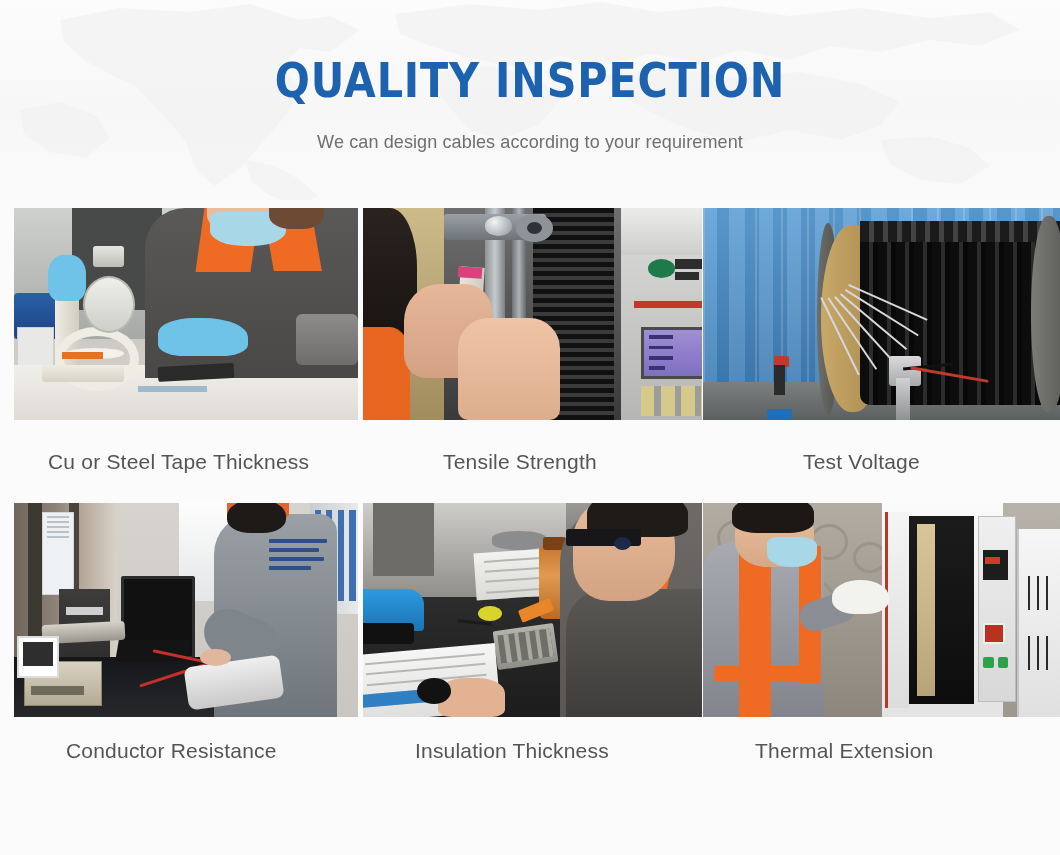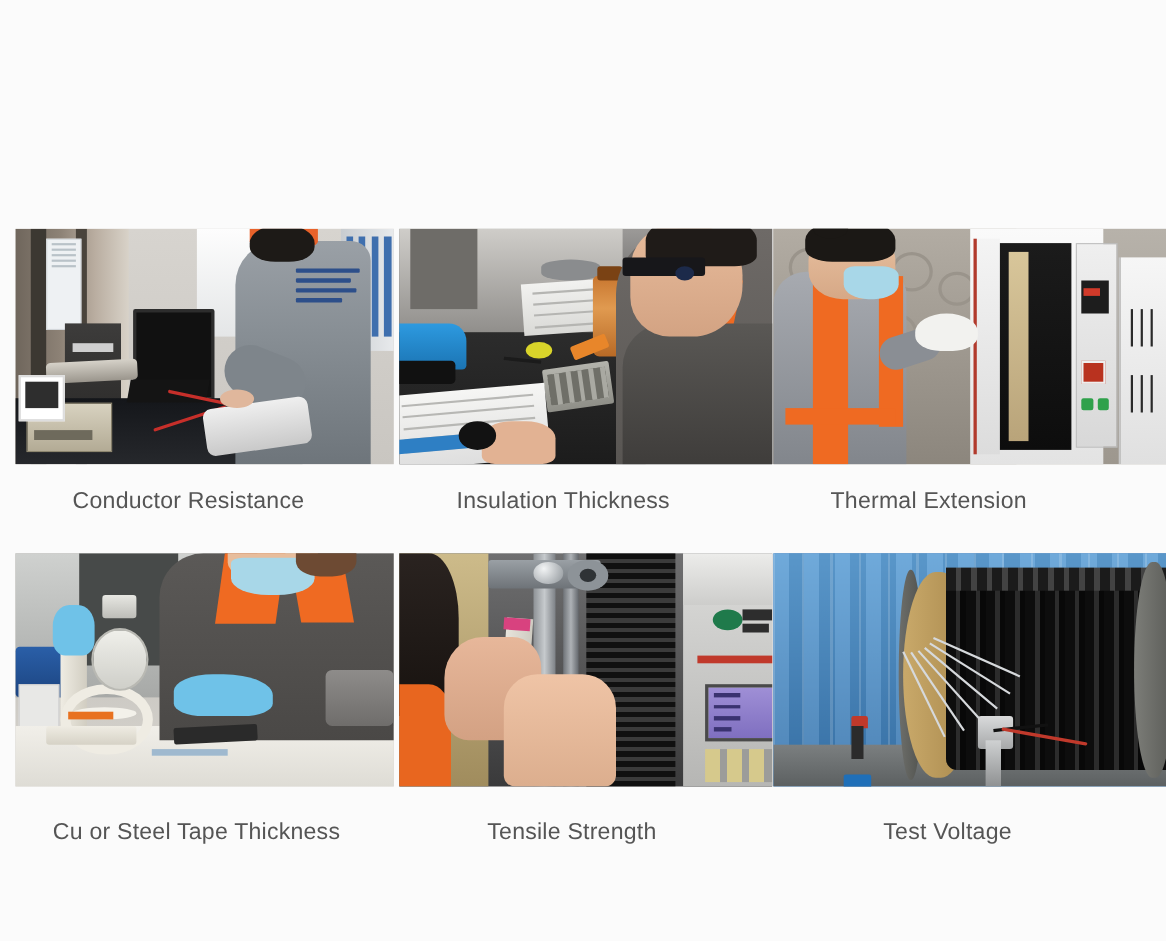--- a/index.html
+++ b/index.html
@@ -295,22 +295,133 @@
   .p6-blk { left:56%; top:74%; width:14%; height:3px; background:#111; transform:rotate(-6deg);}
   .p6-plug{ left:20%; top:70%; width:4%; height:5%; background:#c0392b; border-radius:2px 2px 0 0;}
   .p6-plugW{ left:20%; top:74%; width:3%; height:14%; background:#2b2b2b;}
   .p6-blueBox{ left:18%; top:95%; width:7%; height:6%; background:#1f6fb8; border-radius:2px;}
 </style>
 </head>
 <body>
 
 <div class="page">
 
+  <div class="header">
+
+    <svg class="worldmap" viewBox="0 0 1060 215" preserveAspectRatio="none" aria-hidden="true">
+      <g fill="#f0f0f0">
+        <path d="M60 30 L120 18 L190 22 L250 14 L300 30 L330 26 L360 40 L330 62 L300 58 L280 78 L300 96 L290 120 L265 150 L240 178 L215 196 L196 180 L185 150 L160 122 L135 96 L110 84 L84 70 L64 52 Z"></path>
+        <path d="M245 170 L275 176 L300 190 L318 206 L300 215 L270 206 L252 192 Z"></path>
+        <path d="M395 24 L470 14 L540 20 L600 12 L660 22 L720 16 L790 26 L860 18 L930 28 L990 22 L1020 40 L980 56 L930 50 L880 62 L830 56 L790 70 L740 60 L700 72 L650 64 L600 76 L560 66 L520 78 L470 68 L430 56 L400 44 Z"></path>
+        <path d="M430 82 L490 76 L540 88 L560 110 L540 134 L500 150 L470 140 L450 118 L436 100 Z"></path>
+        <path d="M600 86 L670 78 L740 88 L800 82 L860 94 L900 112 L880 136 L840 150 L790 140 L740 152 L690 140 L650 122 L620 104 Z"></path>
+        <path d="M880 150 L930 146 L970 158 L990 176 L960 194 L920 190 L890 174 Z"></path>
+        <path d="M20 120 L60 112 L96 126 L110 148 L86 168 L50 162 L24 144 Z"></path>
+      </g>
+    </svg>
+
+    <div class="title">QUALITY INSPECTION</div>
+    <div class="subtitle">We can design cables according to your requirement</div>
+  </div>
 
   <div class="grid">
+
+    <div class="row r2">
+
+      <div class="cell c0">
+        <div class="photo p4">
+          <div class="ph p4-wall"></div>
+          <div class="ph p4-dark"></div>
+          <div class="ph p4-blue"></div>
+          <div class="ph p4-box"></div>
+          <div class="ph p4-bench"></div>
+          <div class="ph p4-person"></div>
+          <div class="ph p4-neck"></div>
+          <div class="ph p4-collar"></div>
+          <div class="ph p4-collar2"></div>
+          <div class="ph p4-face"></div>
+          <div class="ph p4-mask"></div>
+          <div class="ph p4-hair"></div>
+          <div class="ph p4-cuff"></div>
+          <div class="ph p4-glove2"></div>
+          <div class="ph p4-gaugeArm"></div>
+          <div class="ph p4-gaugeC"></div>
+          <div class="ph p4-gaugeBase"></div>
+          <div class="ph p4-dialTop"></div>
+          <div class="ph p4-dial"></div>
+          <div class="ph p4-plate"></div>
+          <div class="ph p4-strip"></div>
+          <div class="ph p4-glove1"></div>
+          <div class="ph p4-tools"></div>
+          <div class="ph p4-rule"></div>
+        </div>
+        <div class="caption">Cu or Steel Tape Thickness</div>
+      </div>
+
+      <div class="cell c1">
+        <div class="photo p5">
+          <div class="ph p5-bg"></div>
+          <div class="ph p5-grill"></div>
+          <div class="ph p5-col"></div>
+          <div class="ph p5-col2"></div>
+          <div class="ph p5-clampTop"></div>
+          <div class="ph p5-ball"></div>
+          <div class="ph p5-washer"></div>
+          <div class="ph p5-ruler"></div>
+          <div class="ph p5-rulerPink"></div>
+          <div class="ph p5-machine"></div>
+          <div class="ph p5-mTop"></div>
+          <div class="ph p5-logo"></div>
+          <div class="ph p5-logoTxt"></div>
+          <div class="ph p5-logoTxt2"></div>
+          <div class="ph p5-mBar"></div>
+          <div class="ph p5-lcd">
+              <i style="top:12%"></i>
+              <i style="top:34%"></i>
+              <i style="top:56%"></i>
+              <i style="top:78%;width:26%"></i>
+            </div>
+          <div class="ph p5-keys"></div>
+          <div class="ph p5-hair"></div>
+          <div class="ph p5-shoulder"></div>
+          <div class="ph p5-hand1"></div>
+          <div class="ph p5-hand2"></div>
+        </div>
+        <div class="caption">Tensile Strength</div>
+      </div>
+
+      <div class="cell c2">
+        <div class="photo p6">
+          <div class="ph p6-wall"></div>
+          <div class="ph p6-wallLines"></div>
+          <div class="ph p6-floor"></div>
+          <div class="ph p6-plug"></div>
+          <div class="ph p6-plugW"></div>
+          <div class="ph p6-blueBox"></div>
+          <div class="ph p6-flangeRim"></div>
+          <div class="ph p6-flange"></div>
+          <div class="ph p6-drum"></div>
+          <div class="ph p6-drumTop"></div>
+          <div class="ph p6-flangeR"></div>
+          <div class="ph p6-wires">
+            <i style="transform:rotate(24deg)"></i>
+            <i style="transform:rotate(32deg) translateY(6px)"></i>
+            <i style="transform:rotate(40deg) translateY(12px)"></i>
+            <i style="transform:rotate(48deg) translateY(18px)"></i>
+            <i style="transform:rotate(56deg) translateY(24px)"></i>
+            <i style="transform:rotate(64deg) translateY(30px)"></i>
+          </div>
+          <div class="ph p6-clamp"></div>
+          <div class="ph p6-stand"></div>
+          <div class="ph p6-blk"></div>
+          <div class="ph p6-red"></div>
+        </div>
+        <div class="caption">Test Voltage</div>
+      </div>
+    </div>
 
     <div class="row r1">
 
       <div class="cell c0">
         <div class="photo p1">
           <div class="ph p1-wallL"></div>
           <div class="ph p1-doorframe"></div>
           <div class="ph p1-doorframe2"></div>
           <div class="ph p1-paper">
               <i></i>
@@ -427,108 +538,14 @@
           <div class="ph p3-arm"></div>
           <div class="ph p3-glove"></div>
           <div class="ph p3-head"></div>
           <div class="ph p3-mask"></div>
           <div class="ph p3-hair"></div>
           <div class="ph p3-bun"></div>
         </div>
         <div class="caption">Thermal Extension</div>
       </div>
     </div>
-
-    <div class="row r2">
-
-      <div class="cell c0">
-        <div class="photo p4">
-          <div class="ph p4-wall"></div>
-          <div class="ph p4-dark"></div>
-          <div class="ph p4-blue"></div>
-          <div class="ph p4-box"></div>
-          <div class="ph p4-bench"></div>
-          <div class="ph p4-person"></div>
-          <div class="ph p4-neck"></div>
-          <div class="ph p4-collar"></div>
-          <div class="ph p4-collar2"></div>
-          <div class="ph p4-face"></div>
-          <div class="ph p4-mask"></div>
-          <div class="ph p4-hair"></div>
-          <div class="ph p4-cuff"></div>
-          <div class="ph p4-glove2"></div>
-          <div class="ph p4-gaugeArm"></div>
-          <div class="ph p4-gaugeC"></div>
-          <div class="ph p4-gaugeBase"></div>
-          <div class="ph p4-dialTop"></div>
-          <div class="ph p4-dial"></div>
-          <div class="ph p4-plate"></div>
-          <div class="ph p4-strip"></div>
-          <div class="ph p4-glove1"></div>
-          <div class="ph p4-tools"></div>
-          <div class="ph p4-rule"></div>
-        </div>
-        <div class="caption">Cu or Steel Tape Thickness</div>
-      </div>
-
-      <div class="cell c1">
-        <div class="photo p5">
-          <div class="ph p5-bg"></div>
-          <div class="ph p5-grill"></div>
-          <div class="ph p5-col"></div>
-          <div class="ph p5-col2"></div>
-          <div class="ph p5-clampTop"></div>
-          <div class="ph p5-ball"></div>
-          <div class="ph p5-washer"></div>
-          <div class="ph p5-ruler"></div>
-          <div class="ph p5-rulerPink"></div>
-          <div class="ph p5-machine"></div>
-          <div class="ph p5-mTop"></div>
-          <div class="ph p5-logo"></div>
-          <div class="ph p5-logoTxt"></div>
-          <div class="ph p5-logoTxt2"></div>
-          <div class="ph p5-mBar"></div>
-          <div class="ph p5-lcd">
-              <i style="top:12%"></i>
-              <i style="top:34%"></i>
-              <i style="top:56%"></i>
-              <i style="top:78%;width:26%"></i>
-            </div>
-          <div class="ph p5-keys"></div>
-          <div class="ph p5-hair"></div>
-          <div class="ph p5-shoulder"></div>
-          <div class="ph p5-hand1"></div>
-          <div class="ph p5-hand2"></div>
-        </div>
-        <div class="caption">Tensile Strength</div>
-      </div>
-
-      <div class="cell c2">
-        <div class="photo p6">
-          <div class="ph p6-wall"></div>
-          <div class="ph p6-wallLines"></div>
-          <div class="ph p6-floor"></div>
-          <div class="ph p6-plug"></div>
-          <div class="ph p6-plugW"></div>
-          <div class="ph p6-blueBox"></div>
-          <div class="ph p6-flangeRim"></div>
-          <div class="ph p6-flange"></div>
-          <div class="ph p6-drum"></div>
-          <div class="ph p6-drumTop"></div>
-          <div class="ph p6-flangeR"></div>
-          <div class="ph p6-wires">
-            <i style="transform:rotate(24deg)"></i>
-            <i style="transform:rotate(32deg) translateY(6px)"></i>
-            <i style="transform:rotate(40deg) translateY(12px)"></i>
-            <i style="transform:rotate(48deg) translateY(18px)"></i>
-            <i style="transform:rotate(56deg) translateY(24px)"></i>
-            <i style="transform:rotate(64deg) translateY(30px)"></i>
-          </div>
-          <div class="ph p6-clamp"></div>
-          <div class="ph p6-stand"></div>
-          <div class="ph p6-blk"></div>
-          <div class="ph p6-red"></div>
-        </div>
-        <div class="caption">Test Voltage</div>
-      </div>
-    </div>
   </div>
 </div>
 
 </body></html>

